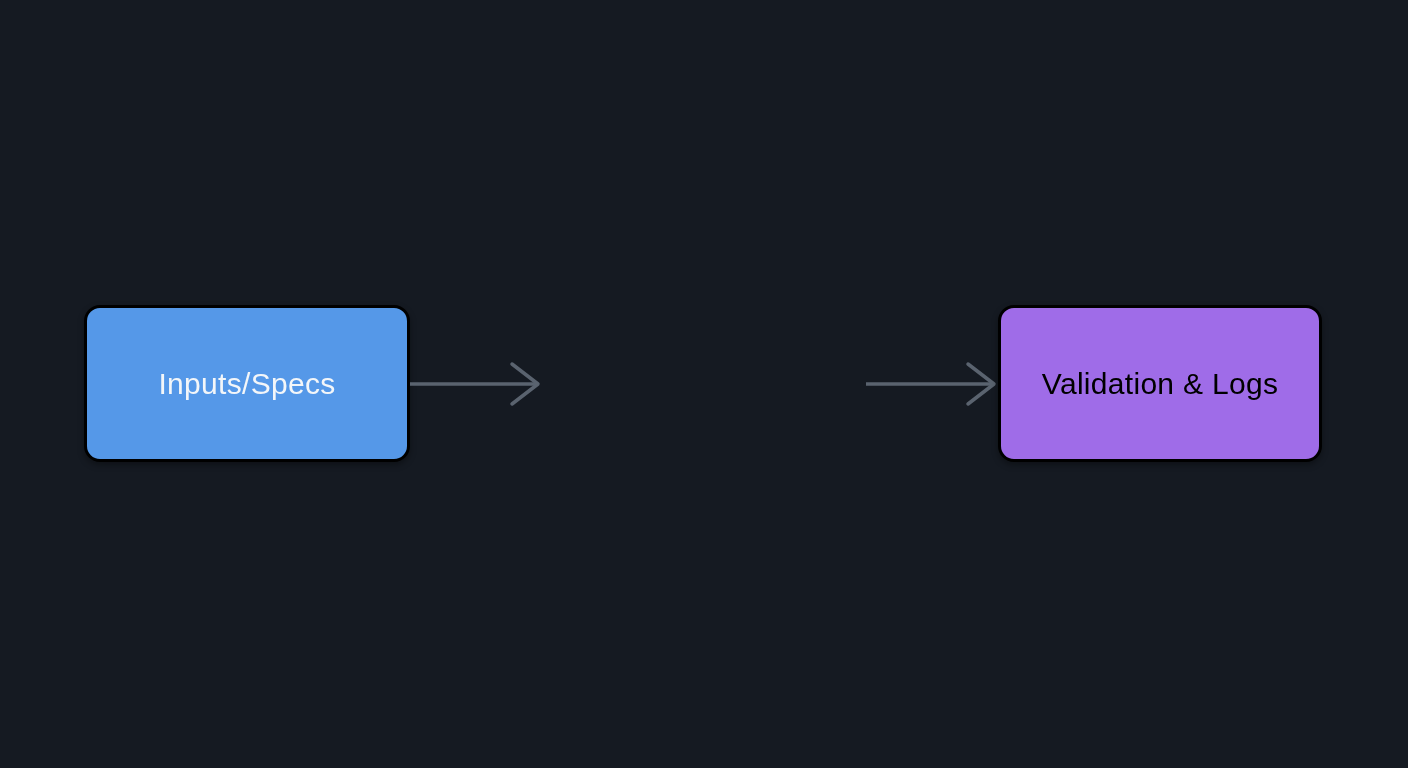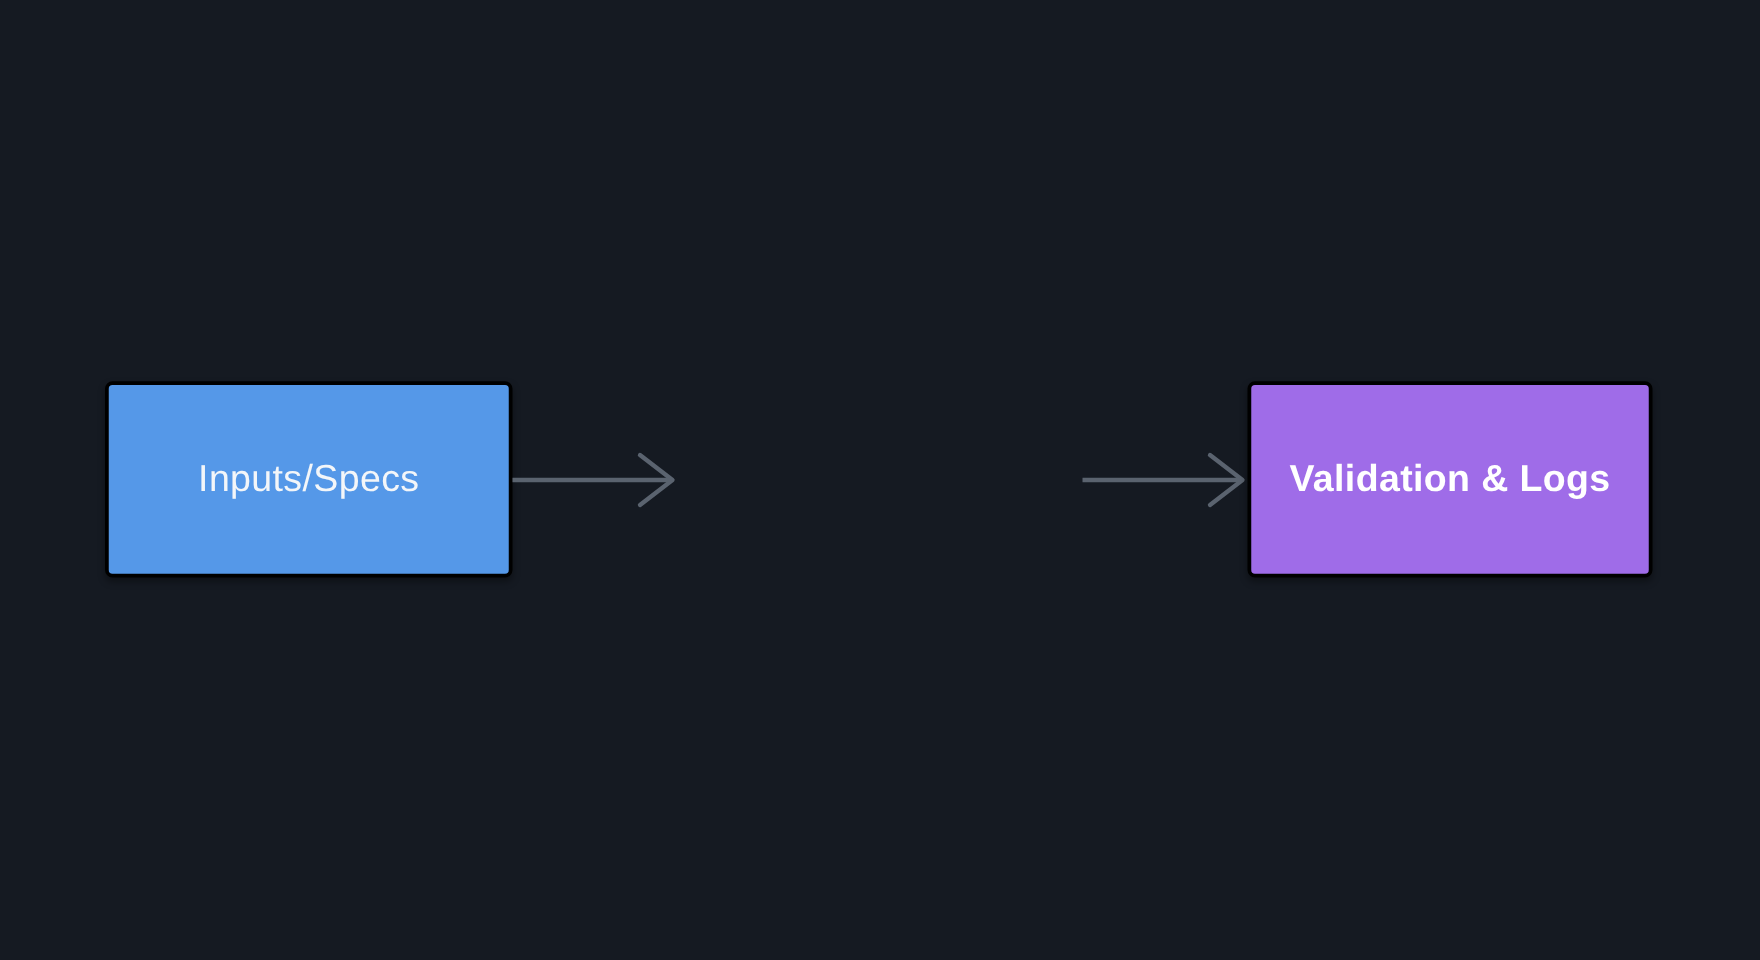--- a/index.html
+++ b/index.html
@@ -13,21 +13,21 @@
   .canvas {
     position: relative;
     width: 1408px;
     height: 768px;
   }
   .node {
     position: absolute;
     top: 305px;
     height: 157px;
     border: 3px solid;
-    border-radius: 6px;
+    border-radius: 16px;
     box-sizing: border-box;
     display: flex;
     align-items: center;
     justify-content: center;
     box-shadow: 0 3px 6px rgba(0,0,0,0.35);
   }
   .node-label {
     font-size: 30px;
     font-weight: 400;
     letter-spacing: 0.3px;
@@ -66,16 +66,16 @@
     <polyline points="102,10 128,30 102,50" style="stroke: rgb(90, 99, 111);"></polyline>
   </svg>
 
 
   <svg class="edge" id="edge-2" viewBox="0 0 132 60">
     <line x1="0" y1="30" x2="126" y2="30" style="stroke: rgb(90, 99, 111);"></line>
     <polyline points="102,10 128,30 102,50" style="stroke: rgb(90, 99, 111);"></polyline>
   </svg>
 
   <div class="node" id="node-validation" style="background-color: rgb(159, 108, 232);">
-    <span class="node-label" style="color: #ffffff; font-weight: bold;">Validation &amp; Logs</span>
+    <span class="node-label" style="color: #000000;">Validation &amp; Logs</span>
   </div>
 
 </div>
 
 </body></html>

